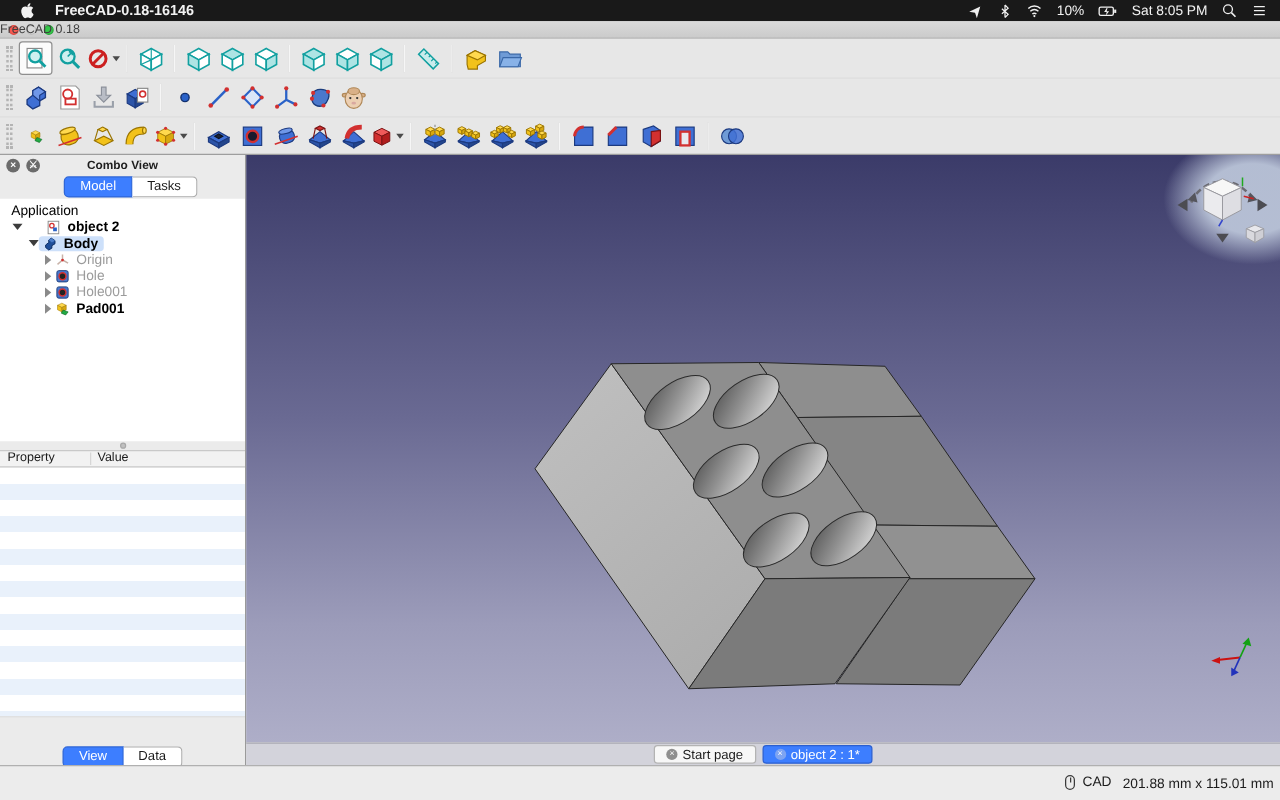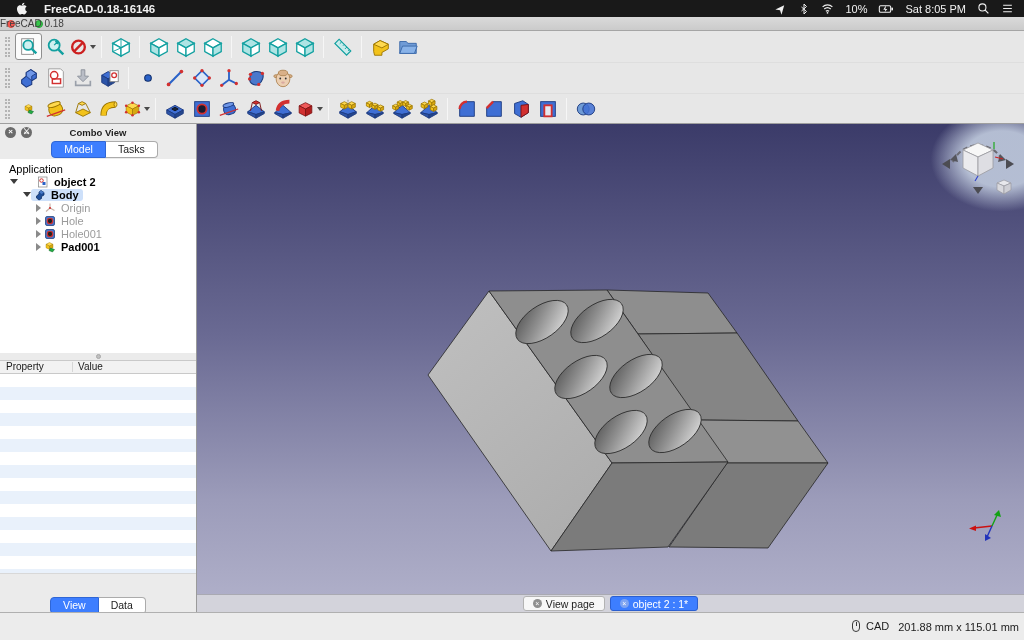--- a/index.html
+++ b/index.html
@@ -686,21 +686,21 @@
     <line x1="28" y1="20" x2="34" y2="7" stroke="#13a113" stroke-width="1.4"></line>
     <polygon points="35,4 30,9 37,11" fill="#13a113"></polygon>
     <line x1="28" y1="20" x2="23" y2="31" stroke="#2233bb" stroke-width="1.4"></line>
     <polygon points="21,35 21,28 27,32" fill="#2233bb"></polygon>
   </svg>
 </div>
 
 <div class="mdi" id="mdi">
     <span class="mdi-tab">
       <span class="tclose">×</span>
-      <span>View page</span>
+      <span>Start page</span>
     </span>
     <span class="mdi-tab active">
       <span class="tclose">×</span>
       <span>object 2 : 1*</span>
     </span>
   </div>
 
 <div class="statusbar">
   <span class="sb-cad">
     <span class="mouse-ico"></span>

